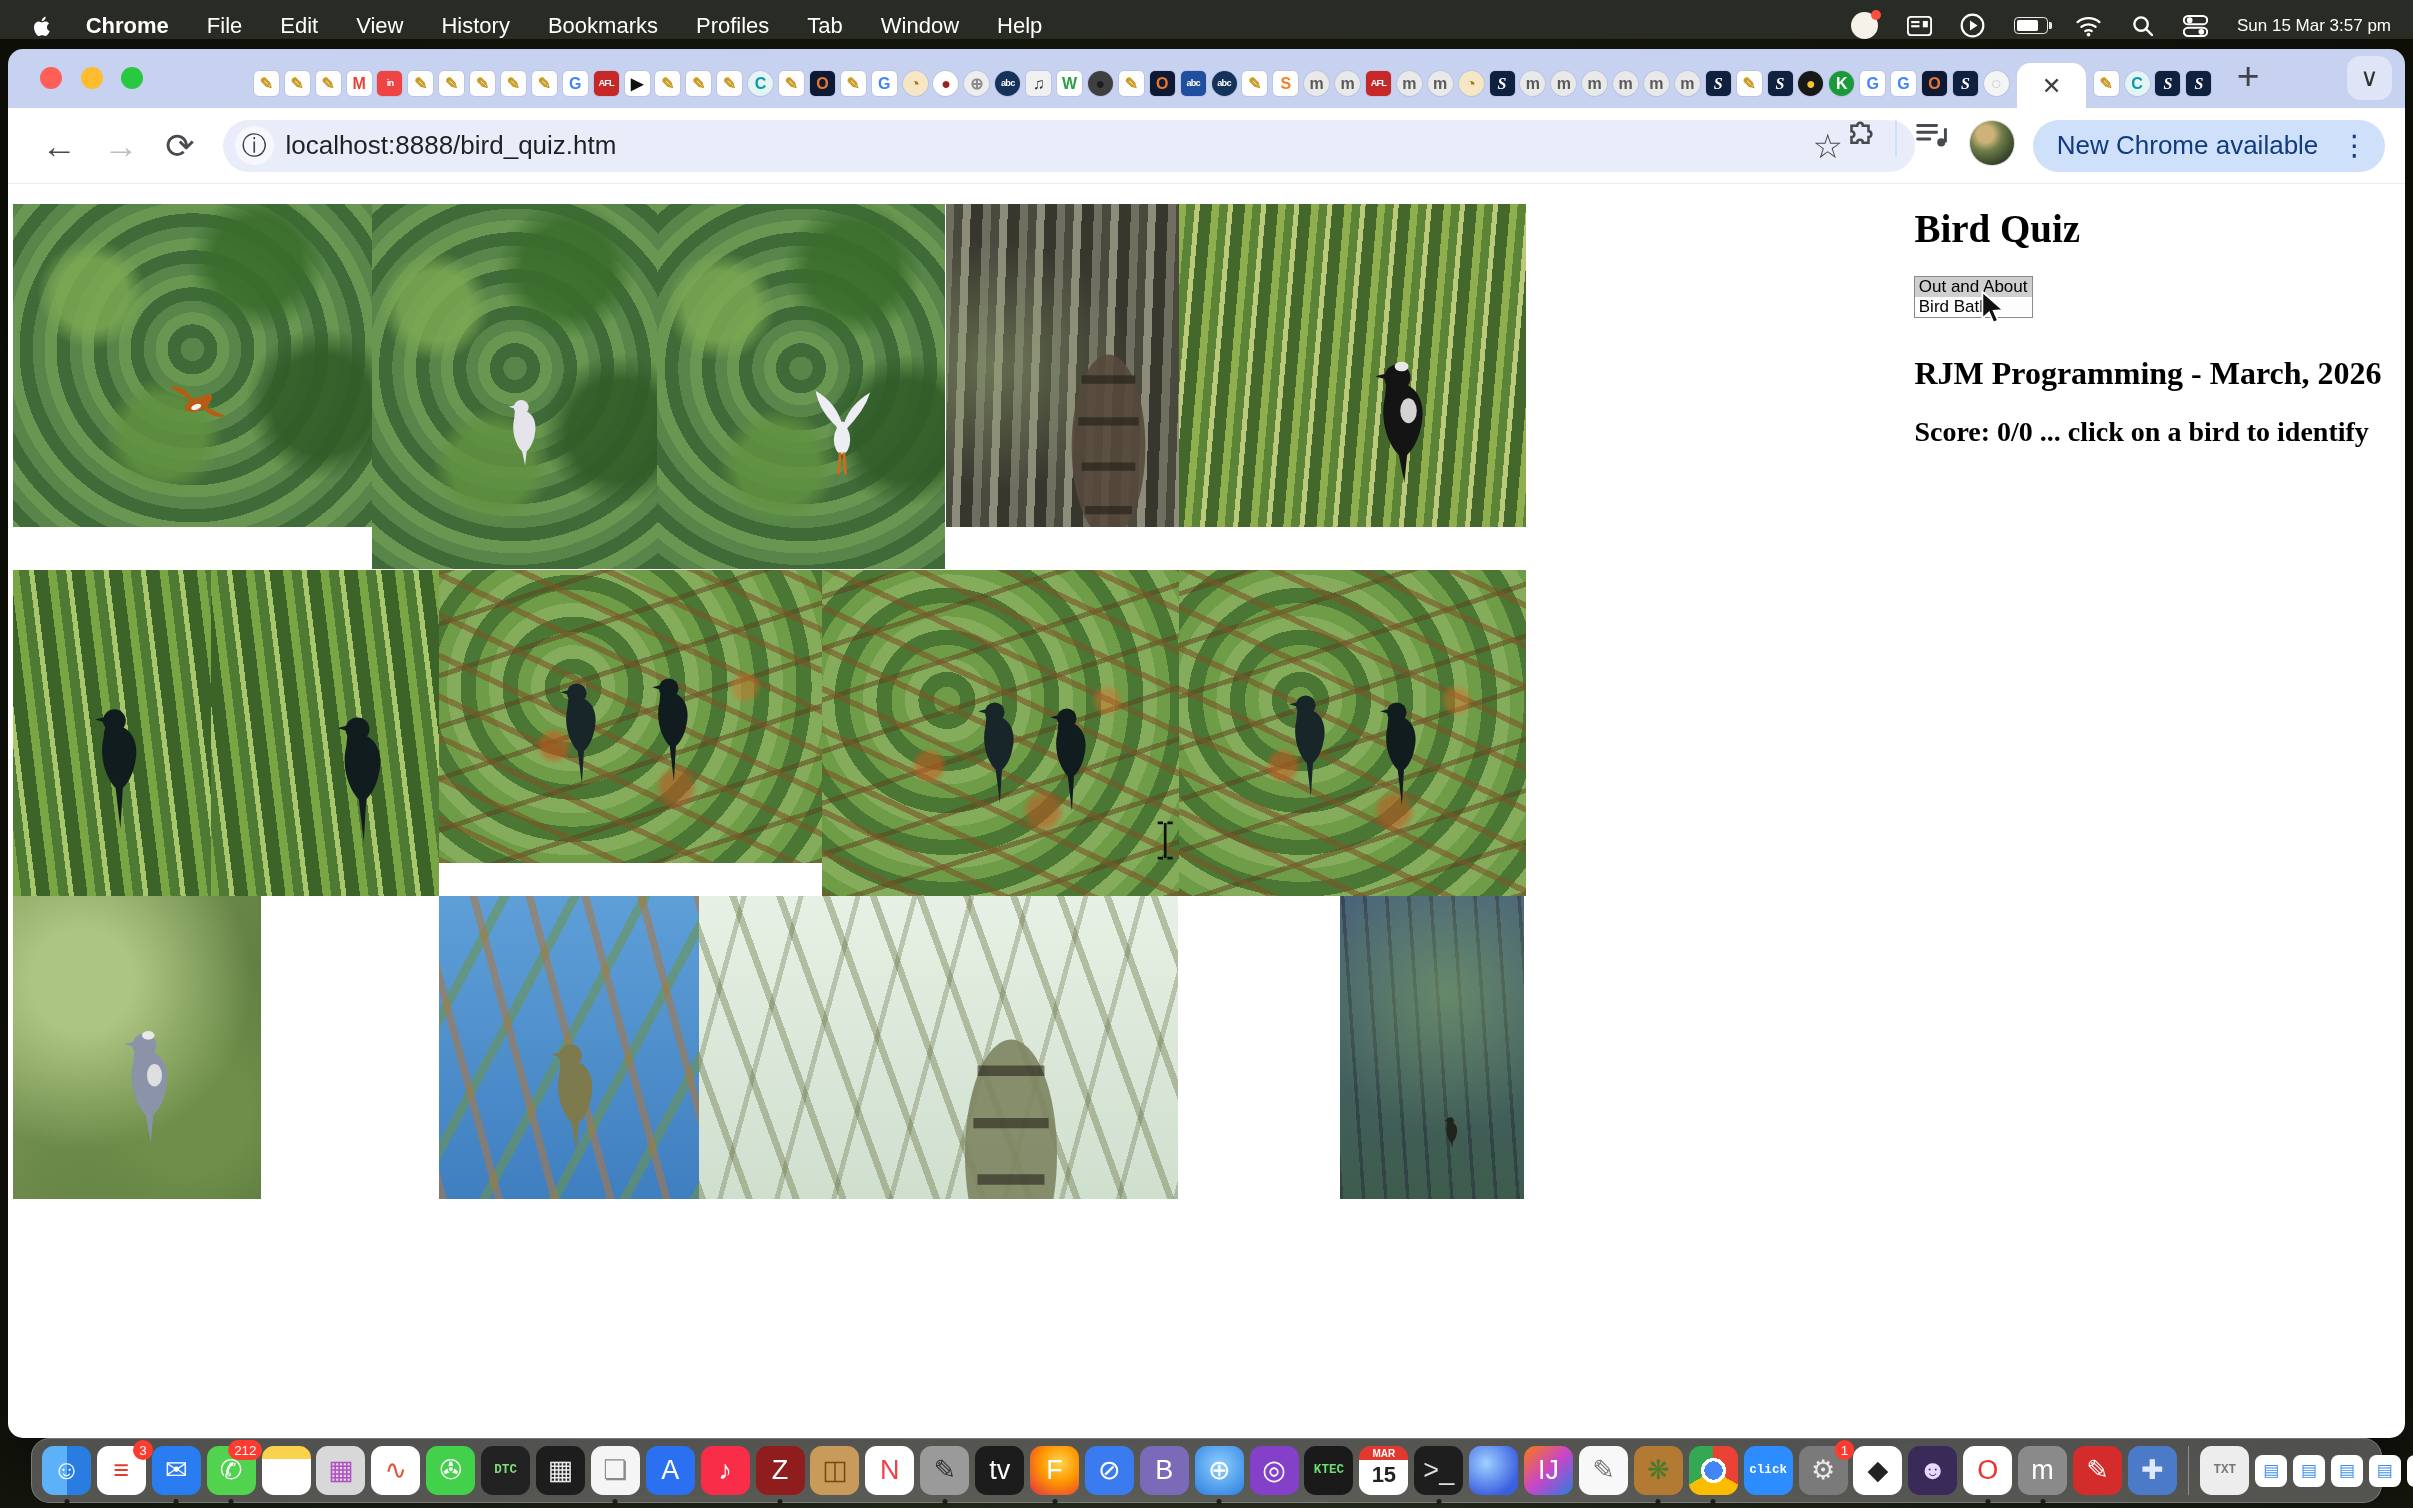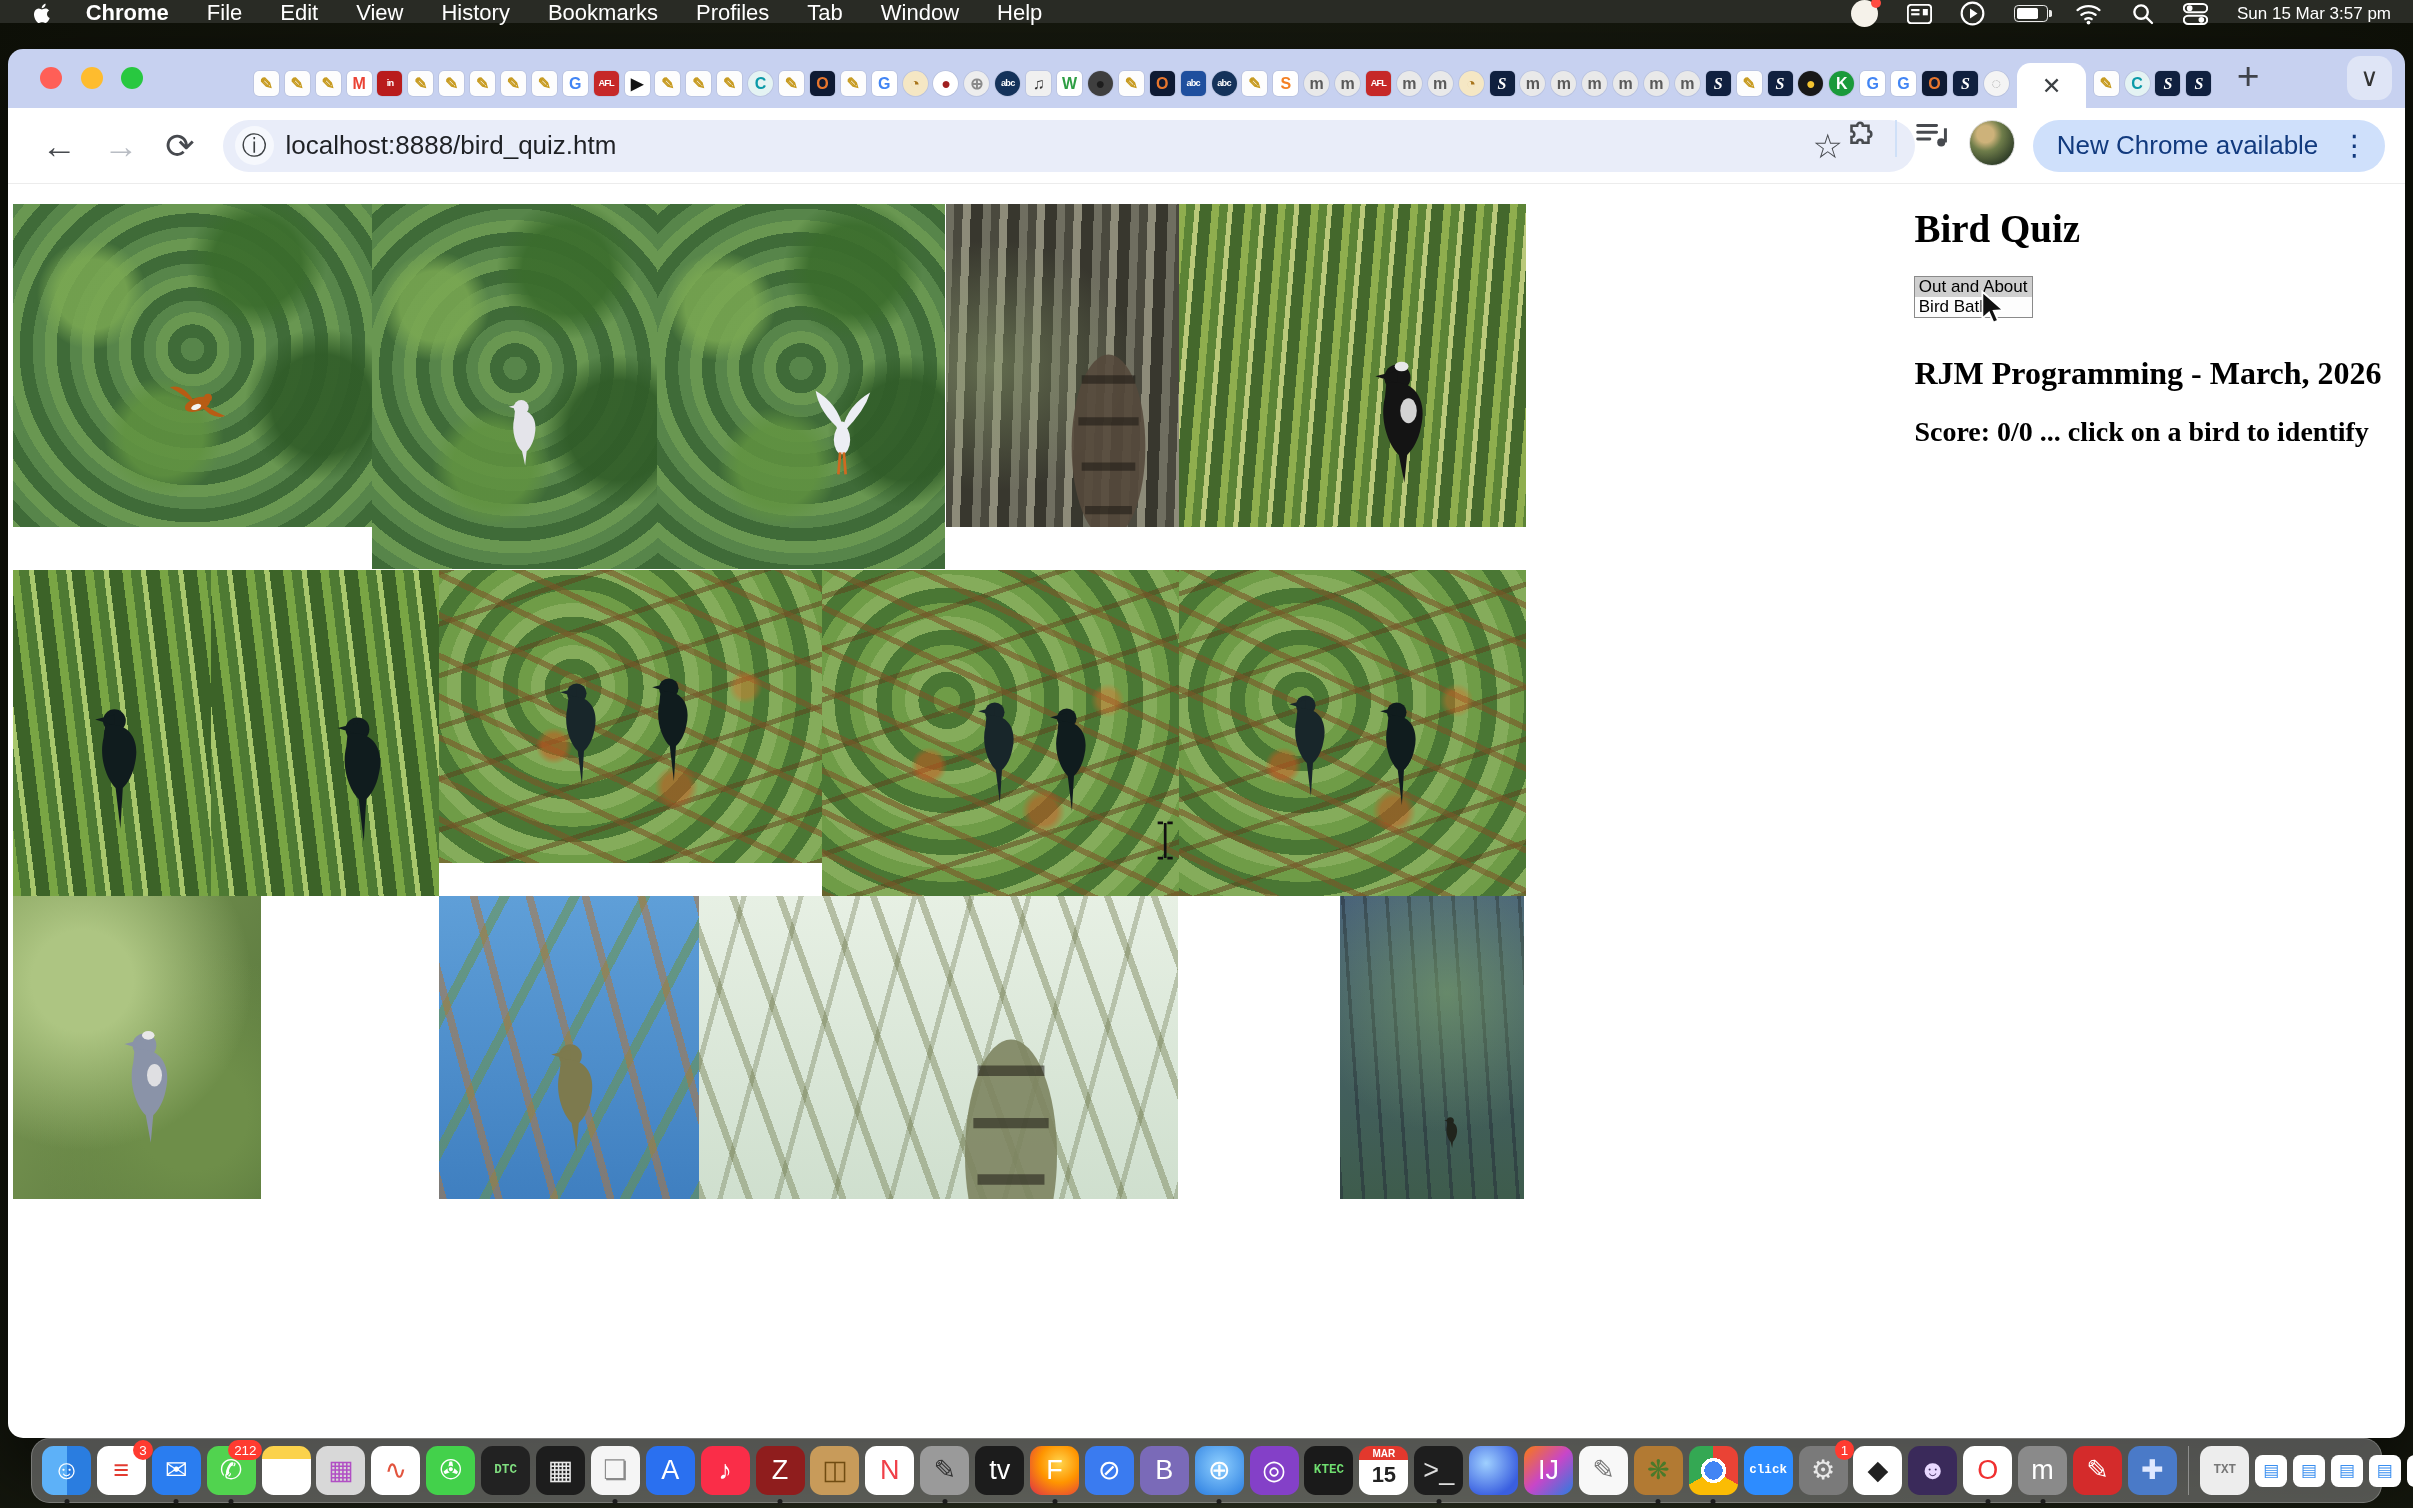--- a/index.html
+++ b/index.html
@@ -1,21 +1,21 @@
 <!DOCTYPE html>
 <html style="font-size:13.4px"><head>
 <meta charset="utf-8">
 <style>
   html,body{margin:0;padding:0;background:#0c0e08;}
   .stage{position:relative;width:2413px;height:1508px;overflow:hidden;
     background:radial-gradient(ellipse at 50% 130%, #2e3322 0%, #1a1d12 45%, #0e1008 100%);
     font-family:"Liberation Sans",sans-serif;}
   
-  .menubar{position:absolute;top:0;left:0;right:0;height:23px;background:rgba(43,45,38,.96);
-    display:flex;align-items:flex-start;color:#fff;font-size:22px;z-index:50;}
+  .menubar{position:absolute;top:0;left:0;right:0;height:39px;background:rgba(43,45,38,.96);
+    display:flex;align-items:flex-end;color:#fff;font-size:22px;z-index:50;}
   .menubar .left{display:flex;align-items:center;gap:0;padding-left:25px;}
   .menu-item{padding:0 19px;cursor:default;}
   .menu-item.app{font-weight:bold;}
   .apple{width:25px;height:25px;margin:0 11.7px 0 5px;}
   .menubar .right{margin-left:auto;display:flex;align-items:center;gap:28.5px;padding-right:22px;}
   .status-ic{width:25px;height:25px;display:flex;align-items:center;justify-content:center;}
   .clock{font-size:17px;white-space:nowrap;}
   .batt{width:32px;height:15px;border:1.7px solid rgba(255,255,255,.9);border-radius:4.2px;position:relative;}
   .batt i{position:absolute;left:1.7px;top:1.7px;bottom:1.7px;width:68%;background:#fff;border-radius:1.7px;}
   .batt::after{content:"";position:absolute;right:-5px;top:4.2px;width:2.5px;height:6.7px;background:rgba(255,255,255,.9);border-radius:0 1.7px 1.7px 0;}
@@ -190,21 +190,21 @@
         <span class="light r"></span>
         <span class="light y"></span>
         <span class="light g"></span>
       </div>
       <div class="tabs" id="tabs-row">
 
       <span class="fav" style="background: rgb(253, 253, 253); color: rgb(199, 154, 30);">✎</span>
           <span class="fav" style="background: rgb(253, 253, 253); color: rgb(199, 154, 30);">✎</span>
           <span class="fav" style="background: rgb(253, 253, 253); color: rgb(199, 154, 30);">✎</span>
           <span class="fav" style="background: rgb(255, 255, 255); color: rgb(234, 67, 53);">M</span>
-          <span class="fav tiny" style="background: #b91c1c; color: rgb(255, 255, 255);">in</span>
+          <span class="fav tiny" style="background: #ef4444; color: rgb(255, 255, 255);">in</span>
           <span class="fav" style="background: rgb(253, 253, 253); color: rgb(199, 154, 30);">✎</span>
           <span class="fav" style="background: rgb(253, 253, 253); color: rgb(199, 154, 30);">✎</span>
           <span class="fav" style="background: rgb(253, 253, 253); color: rgb(199, 154, 30);">✎</span>
           <span class="fav" style="background: rgb(253, 253, 253); color: rgb(199, 154, 30);">✎</span>
           <span class="fav" style="background: rgb(253, 253, 253); color: rgb(199, 154, 30);">✎</span>
           <span class="fav" style="background: rgb(255, 255, 255); color: rgb(66, 133, 244);">G</span>
           <span class="fav tiny" style="background: rgb(198, 40, 40); color: rgb(255, 255, 255);">AFL</span>
           <span class="fav" style="background: rgb(255, 255, 255); color: rgb(17, 17, 17);">▶</span>
           <span class="fav" style="background: rgb(253, 253, 253); color: rgb(199, 154, 30);">✎</span>
           <span class="fav" style="background: rgb(253, 253, 253); color: rgb(199, 154, 30);">✎</span>

